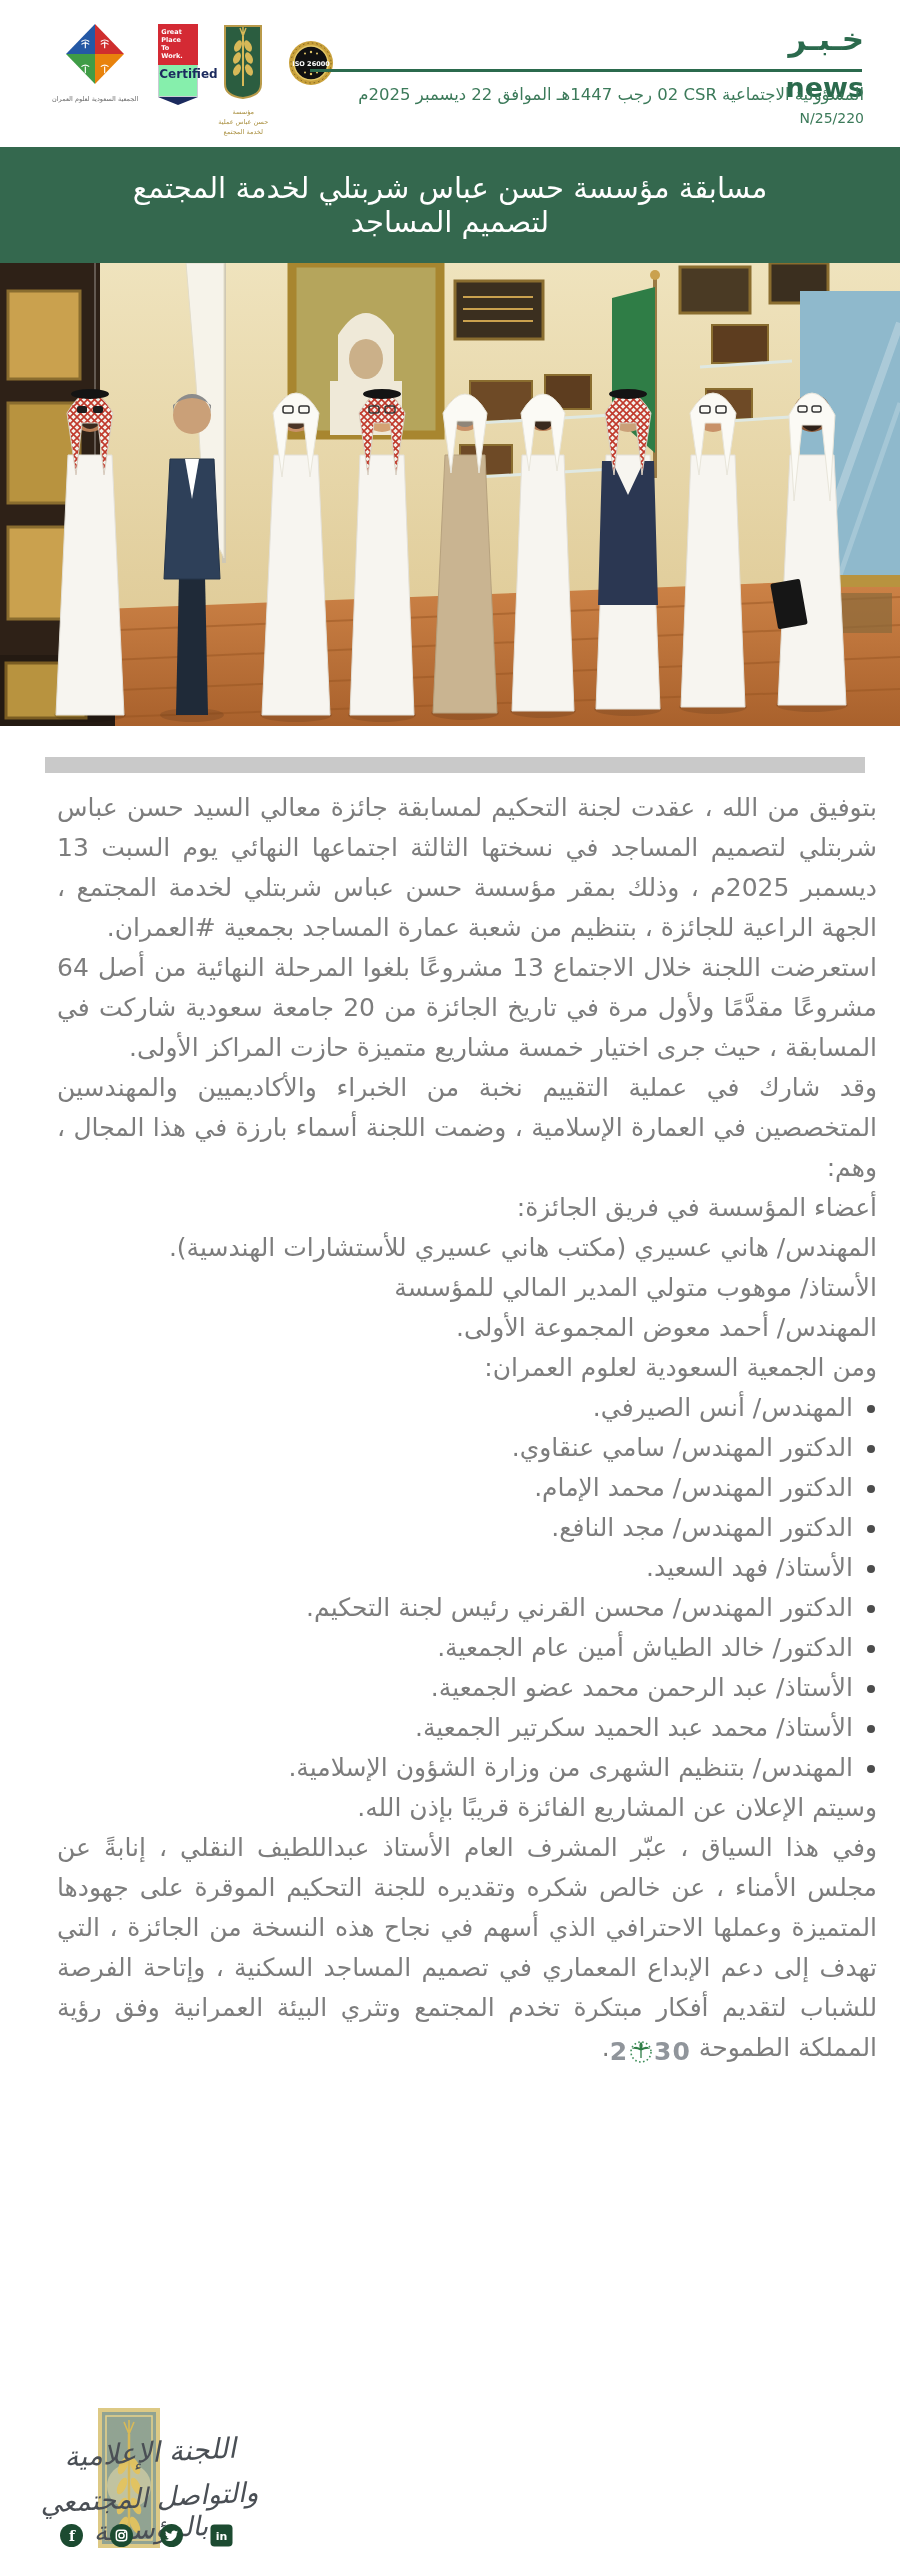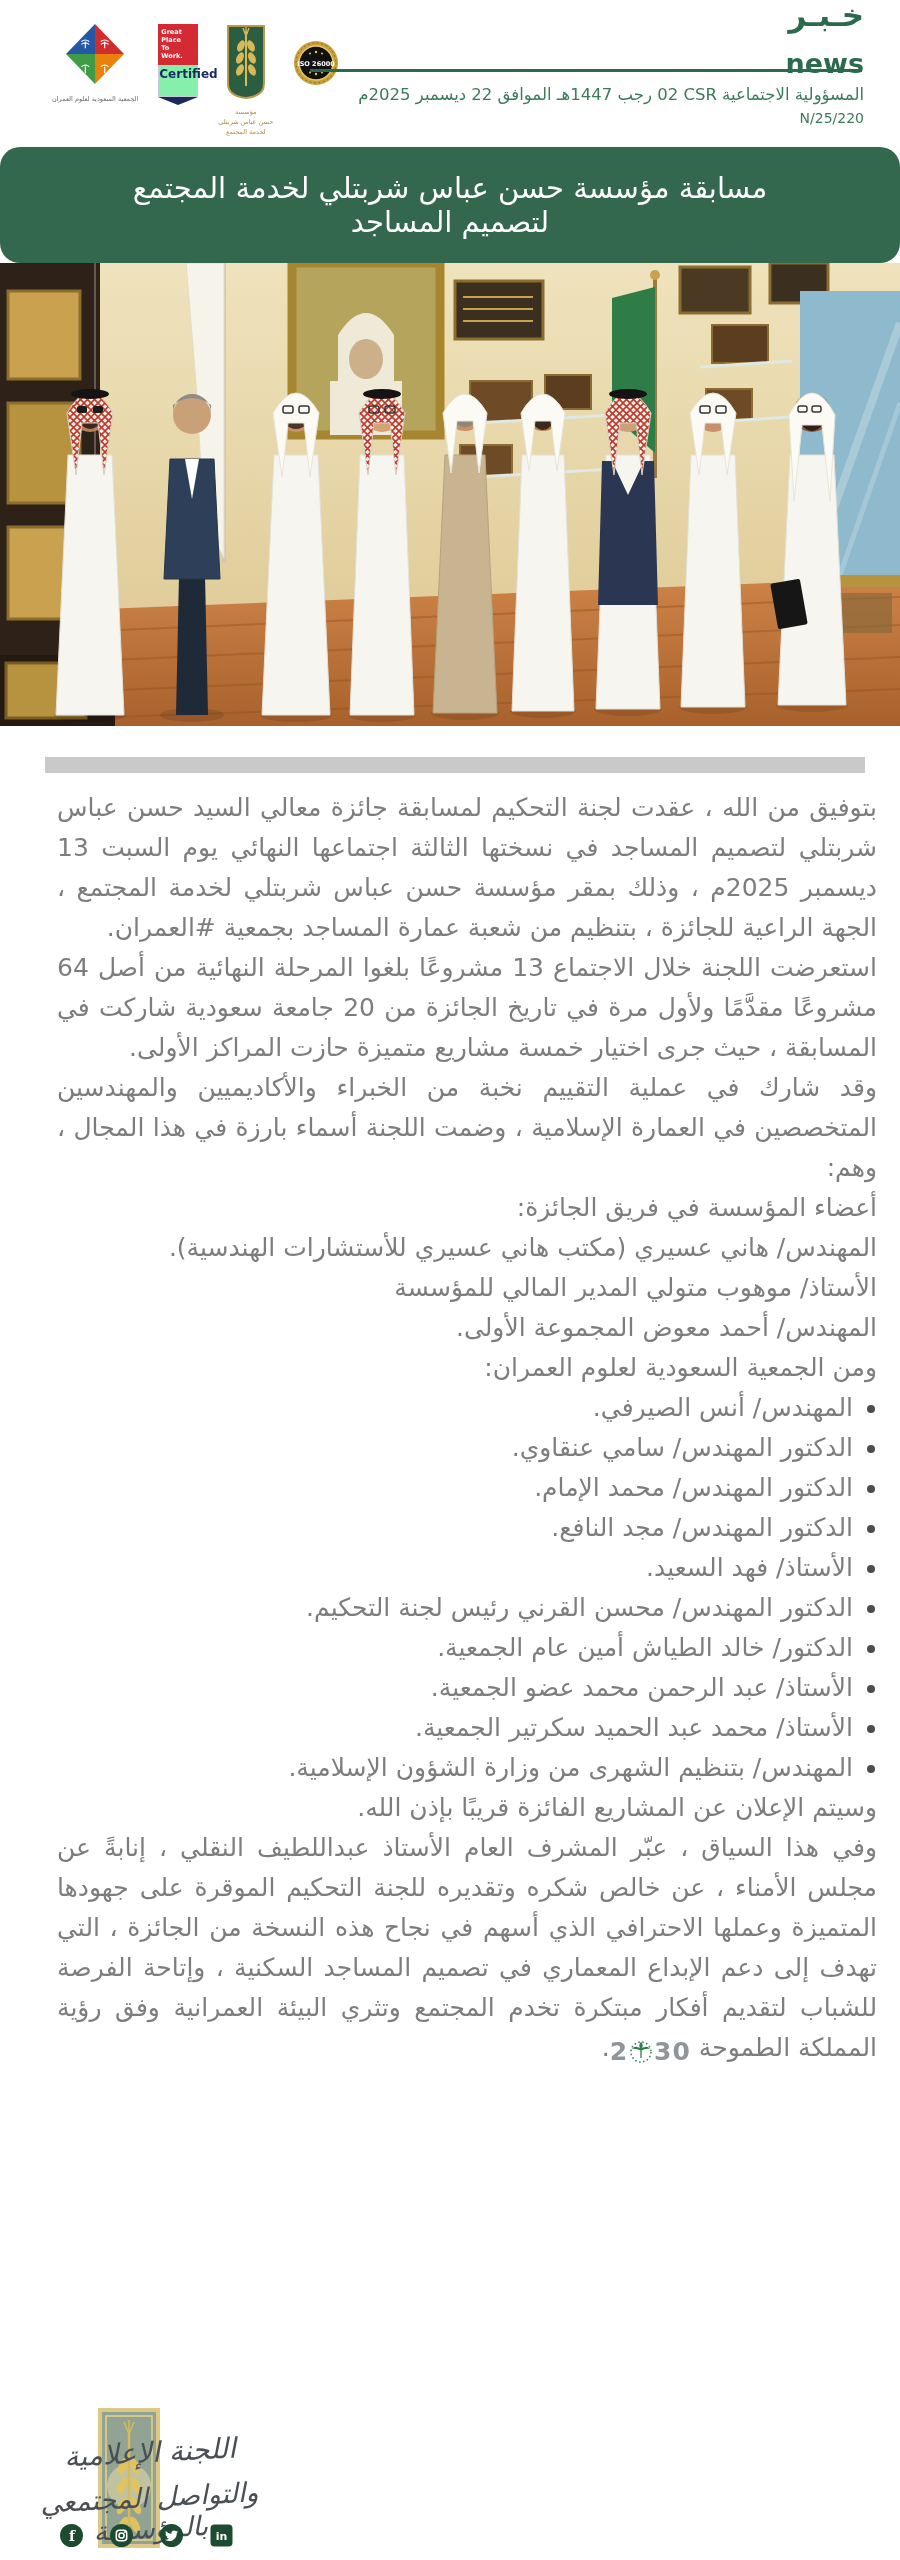--- a/index.html
+++ b/index.html
@@ -10,30 +10,30 @@
   .logo-col{display:flex;flex-direction:column;align-items:center;}
   .logo-caption{font-size:6.5px;color:#6a6a6a;margin-top:9px;text-align:center;line-height:1.25;direction:rtl;}
   .gptw{width:40px;}
   .gptw-red{background:#d42a34;color:#fff;font-size:6.5px;font-weight:bold;line-height:1.25;
             padding:4px 3px;text-align:left;}
   .gptw-white{background:#86efac;border:1px solid #c9ccd4;border-top:none;color:#1b2a5e;
               font-size:12px;font-weight:bold;text-align:center;padding:2px 0 15px;}
   .gptw-rib{width:0;height:0;border-left:20px solid transparent;border-right:20px solid transparent;
             border-top:8px solid #1b2a5e;}
   .found-captions{font-size:6.5px;color:#a98f3f;text-align:center;line-height:1.5;margin-top:8px;direction:rtl;}
-  .masthead{position:absolute;top:0;right:36px;text-align:right;color:#2b6a4d;direction:rtl;}
+  .masthead{position:absolute;top:24px;right:36px;text-align:right;color:#2b6a4d;direction:rtl;}
   .masthead .ar{font-size:31px;font-weight:bold;line-height:1.0;letter-spacing:1px;}
   .masthead .en{font-size:27px;font-weight:bold;line-height:1.0;margin-top:19px;direction:ltr;}
   .head-rule{position:absolute;top:69px;left:310px;right:38px;height:3px;background:#2b6a4d;}
   .meta-line{position:absolute;top:85px;right:36px;font-size:16.5px;color:#3c7a5a;direction:rtl;white-space:nowrap;}
   .ref-no{position:absolute;top:110px;right:36px;font-size:14px;color:#3c7a5a;}
   
   .banner{position:absolute;top:147px;left:0;width:900px;height:116px;background:#34684e;color:#fff;
           display:flex;flex-direction:column;align-items:center;justify-content:center;
-          direction:rtl;font-size:29px;border-radius:20px;}
+          direction:rtl;font-size:29px;}
   
   .photo{position:absolute;top:263px;left:0;width:900px;height:463px;display:block;}
   
   .divider{position:absolute;top:757px;left:45px;width:820px;height:16px;background:#c9c9c9;}
   
   .article{position:absolute;top:788px;left:57px;width:820px;direction:rtl;color:#7d7d7d;
            font-size:25px;line-height:40px;text-align:justify;}
   .article p{margin:0;}
   .article ul{margin:0;padding:0 24px 0 0;list-style:disc;}
   .article li::marker{color:#4d4d4d;}
@@ -95,21 +95,21 @@
           <ellipse cx="26" cy="22" rx="3.4" ry="6" transform="rotate(-25 26 22)"></ellipse>
           <ellipse cx="15" cy="34" rx="3.4" ry="6" transform="rotate(25 15 34)"></ellipse>
           <ellipse cx="27" cy="34" rx="3.4" ry="6" transform="rotate(-25 27 34)"></ellipse>
           <ellipse cx="15" cy="46" rx="3.4" ry="6" transform="rotate(25 15 46)"></ellipse>
           <ellipse cx="27" cy="46" rx="3.4" ry="6" transform="rotate(-25 27 46)"></ellipse>
         </g>
         <path d="M21,12 l-3,-8 M21,12 l0,-9 M21,12 l3,-8" stroke="#d8b958" stroke-width="1.4"></path>
       </svg>
       <div class="found-captions">
         <div>مؤسسة</div>
-        <div>حسن عباس شربتلي</div>
+        <div>حسن عباس عملية</div>
         <div>لخدمة المجتمع</div>
       </div>
     </div>
 
     <div class="logo-col" style="margin-top:16px;">
       <svg width="46" height="46" viewBox="0 0 46 46">
         <circle cx="23" cy="23" r="22" fill="#c9a13b"></circle>
         <circle cx="23" cy="23" r="17" fill="#111111" stroke="#e5c968" stroke-width="1.5"></circle>
         <circle cx="23" cy="23" r="20" fill="none" stroke="#7a5f1d" stroke-width="1" stroke-dasharray="1.5,3"></circle>
         <text x="23" y="26" font-size="6.5" font-weight="bold" fill="#ffffff" text-anchor="middle" font-family="DejaVu Sans, sans-serif">ISO 26000</text>

